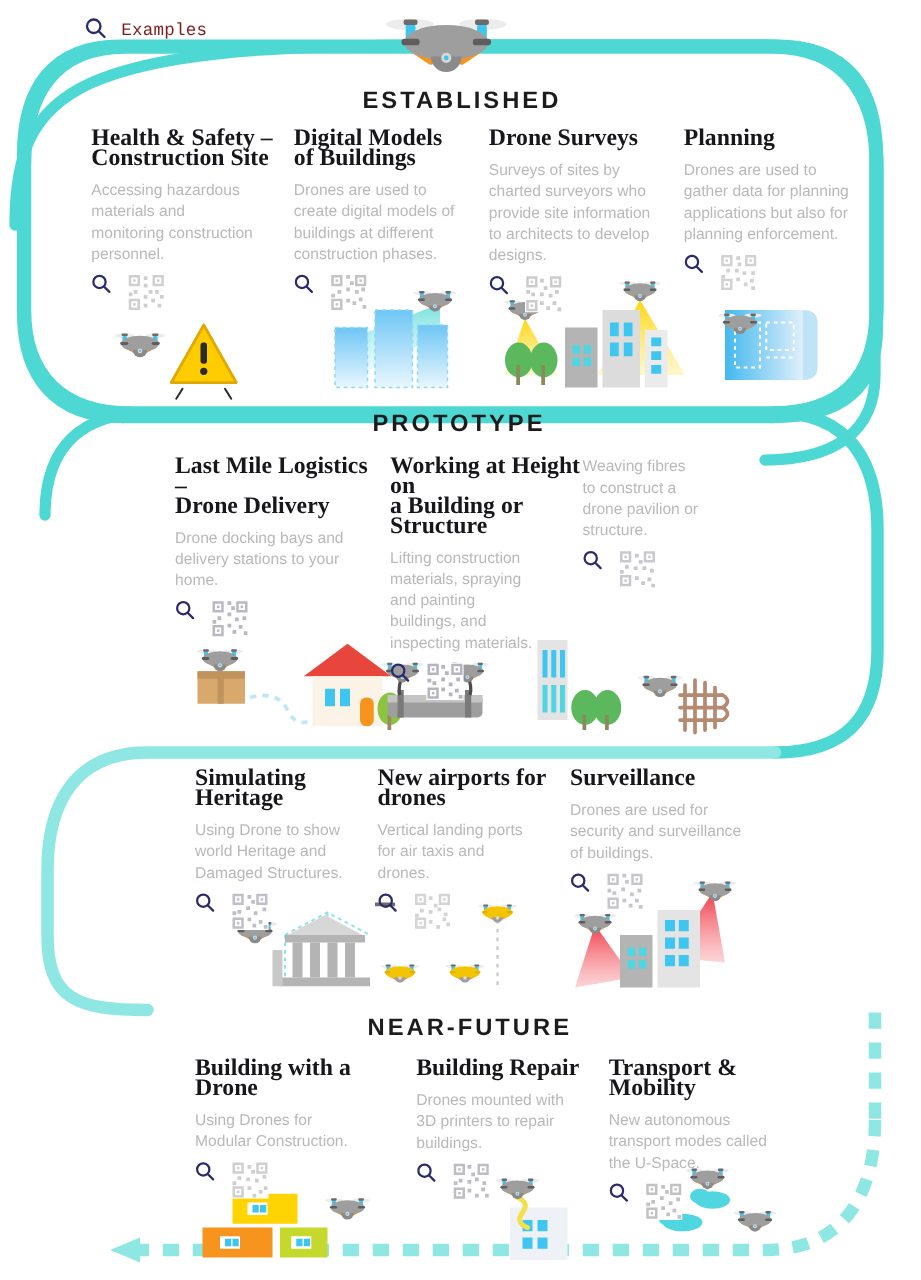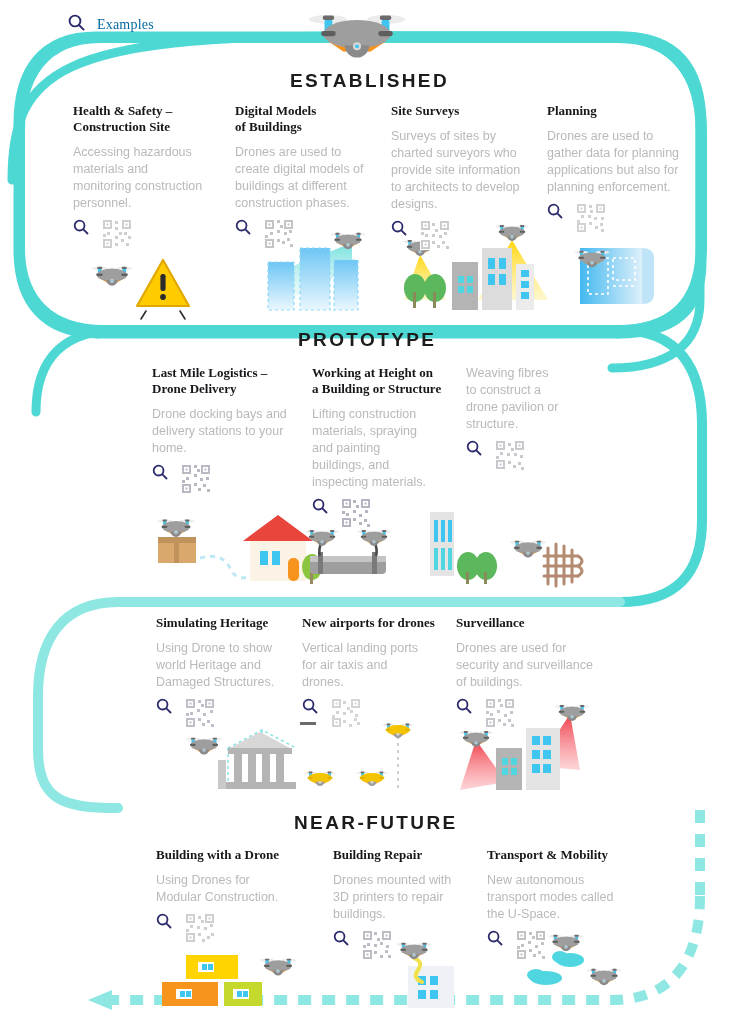--- a/index.html
+++ b/index.html
@@ -10,37 +10,37 @@
     font-family:"Liberation Sans", sans-serif;
   }
   #stage { position:absolute; inset:0; }
   .svg-layer { position:absolute; left:0; top:0; width:737px; height:1024px; }
   .abs { position:absolute; }
 
   
   #search-row { left:68px; top:14px; display:flex; align-items:center; gap:12px; }
   .mag { display:block; }
   #search-placeholder {
-    font-size:14px; color:#0369a1; font-family:Liberation Serif, serif;
+    font-size:14px; color:#7f1d1d; font-family:Liberation Mono, monospace;
     letter-spacing:.2px;
   }
 
   
   .stage-label {
     font-family:"Liberation Sans", sans-serif;
     font-weight:bold; font-size:19px; letter-spacing:2.4px; color:#1c1c1c;
     white-space:nowrap;
     text-align:right;
   }
 
   
   .card { position:absolute; }
   .card-title {
     font-family:"Liberation Serif", serif;
-    font-weight:bold; font-size:13px; line-height:16px; color:#17171b;
+    font-weight:bold; font-size:19px; line-height:16px; color:#17171b;
     margin:0 0 9px 0; white-space:pre-line;
   }
   .card-desc {
     font-family:"Liberation Sans", sans-serif;
     font-size:12.5px; line-height:17px; color:#b9b9b9; margin:0;
     white-space:pre-line;
   }
   .card-links { display:flex; align-items:flex-start; gap:13px; margin-top:7px; }
   .qr { display:block; }
 </style>
@@ -448,21 +448,21 @@
               <rect x="4.5" y="4.5" width="2" height="2"></rect>
               <rect x="23.5" y="4.5" width="2" height="2"></rect>
               <rect x="4.5" y="23.5" width="2" height="2"></rect>
             </g>
         </svg>
       </span>
     </div>
   </div>
 
   <div class="card" style="left:391px; top:103px; width:150px;">
-    <p class="card-title">Site Surveys</p>
+    <p class="card-title">Drone Surveys</p>
     <p class="card-desc">Surveys of sites by
 charted surveyors who
 provide site information
 to architects to develop
 designs.</p>
     <div class="card-links">
       <span>
         <svg width="16" height="16" viewBox="0 0 17 17">
             <circle cx="7" cy="7" r="5.2" fill="none" stroke="#2a2a6c" stroke-width="1.9"></circle>
             <path d="M11 11 L15.4 15.4" stroke="#2a2a6c" stroke-width="1.9" stroke-linecap="round"></path>
@@ -542,21 +542,21 @@
         <g fill="#d2d2d2">
               <rect x="4.5" y="4.5" width="2" height="2"></rect>
               <rect x="23.5" y="4.5" width="2" height="2"></rect>
               <rect x="4.5" y="23.5" width="2" height="2"></rect>
             </g>
         </svg>
       </span>
     </div>
   </div>
 
-  <div class="card" style="left:152px; top:365px; width:158px;">
+  <div class="card" style="left:140px; top:365px; width:158px;">
     <p class="card-title">Last Mile Logistics –
 Drone Delivery</p>
     <p class="card-desc">Drone docking bays and
 delivery stations to your
 home.</p>
     <div class="card-links">
       <span>
         <svg width="16" height="16" viewBox="0 0 17 17">
             <circle cx="7" cy="7" r="5.2" fill="none" stroke="#2a2a6c" stroke-width="1.9"></circle>
             <path d="M11 11 L15.4 15.4" stroke="#2a2a6c" stroke-width="1.9" stroke-linecap="round"></path>

